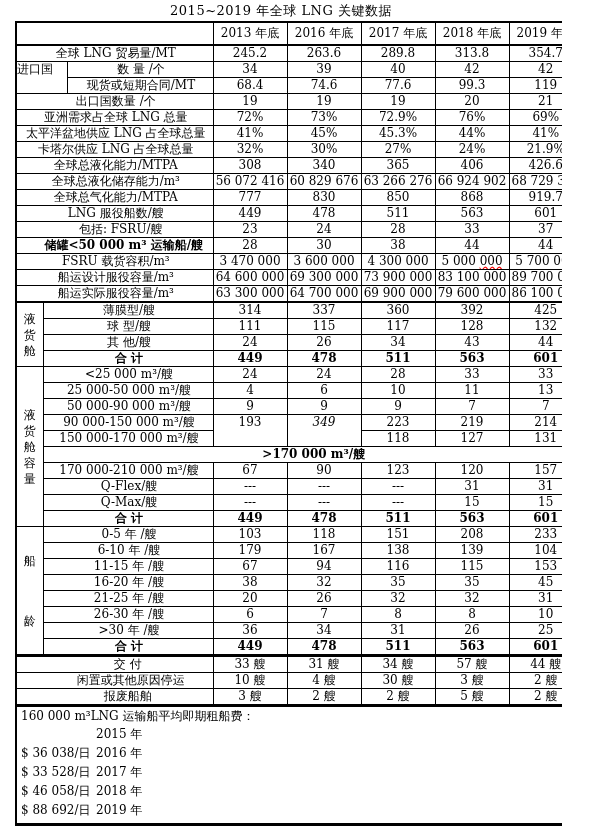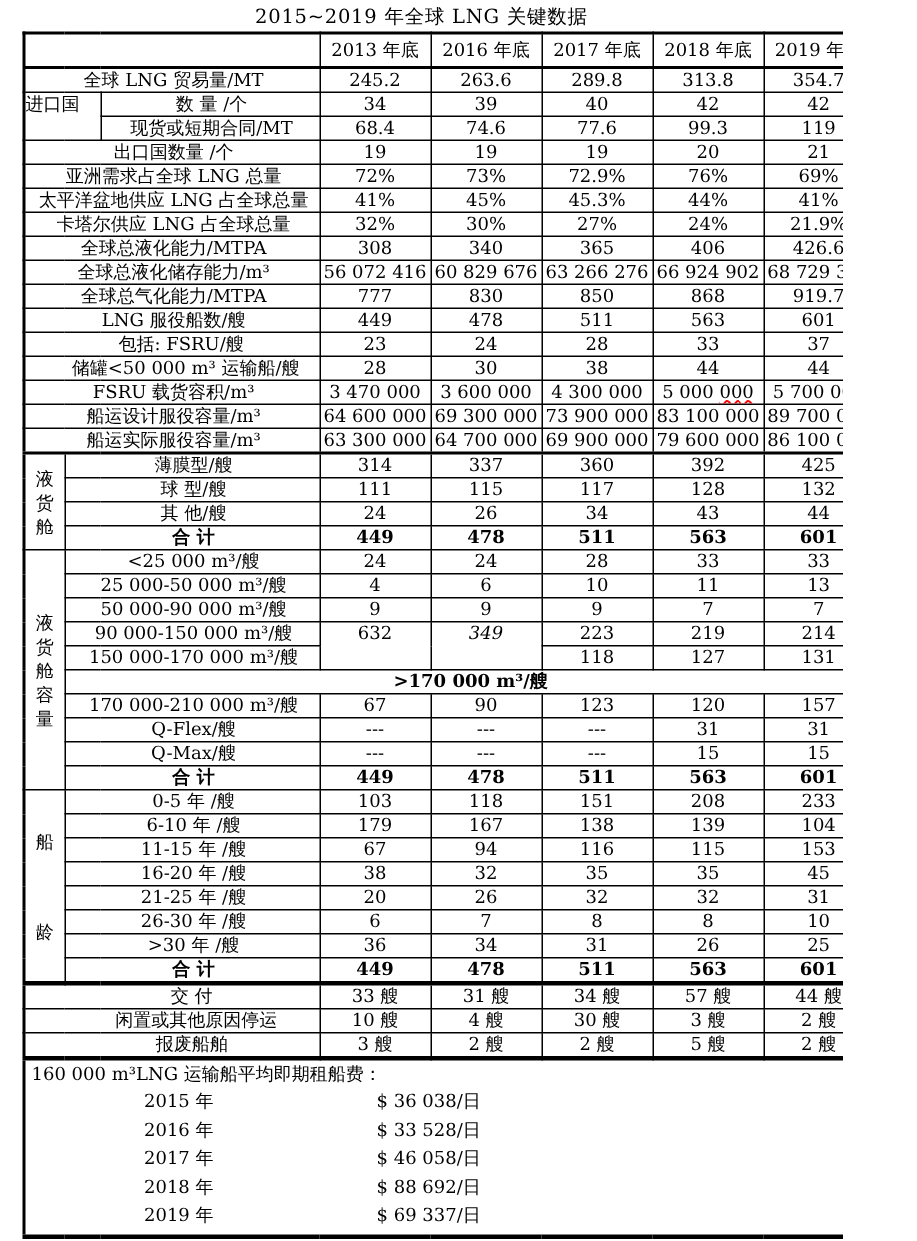--- a/index.html
+++ b/index.html
@@ -14,21 +14,21 @@
   td.lab{text-align:center;padding-left:4px;}
   td.grp{text-align:left;padding:0;}
   td.tb2{border-top:2px solid #000;}
   td.tb3{border-top:3px solid #000;}
   .bold{font-weight:bold;}
   .squig{text-decoration:underline;text-decoration-style:wavy;text-decoration-color:#ff0000;}
   .vert{display:flex;flex-direction:column;align-items:center;justify-content:center;line-height:16px;font-size:12px;}
   .vert.spread{justify-content:space-around;}
   td.foot{padding:1px 0 3px 4px;vertical-align:top;white-space:nowrap;}
   .f-head{font-size:12px;height:17px;line-height:17px;}
-  .f-line{display:flex;height:19px;line-height:19px;font-size:12px;}
+  .f-line{display:flex;height:19px;line-height:19px;font-size:12px;flex-direction:column;}
   .f-year{margin-left:75px;width:155px;}
   .cursor{position:absolute;left:592px;top:799px;width:4px;height:18px;background:#000;}
 </style>
 </head>
 <body>
 
 <div class="page">
   <div class="title">2015~2019 年全球 LNG 关键数据</div>
   <table class="lng">
       <colgroup>
@@ -143,21 +143,21 @@
         </tr>
         <tr>
           <td class="lab" colspan="3" style="padding-left: 14px;">包括: FSRU/艘</td>
           <td class="val">23</td>
           <td class="val">24</td>
           <td class="val">28</td>
           <td class="val">33</td>
           <td class="val">37</td>
         </tr>
         <tr>
-          <td class="lab" colspan="3" style="padding-left: 20px;">储罐&lt;50 000 m³ 运输船/艘</td>
+          <td class="lab" colspan="3" style="padding-left: 20px; font-weight: bold;">储罐&lt;50 000 m³ 运输船/艘</td>
           <td class="val">28</td>
           <td class="val">30</td>
           <td class="val">38</td>
           <td class="val">44</td>
           <td class="val">44</td>
         </tr>
         <tr>
           <td class="lab" colspan="3">FSRU 载货容积/m³</td>
           <td class="val">3 470 000</td>
           <td class="val">3 600 000</td>
@@ -248,21 +248,21 @@
         <tr>
           <td class="lab" colspan="2">50 000-90 000 m³/艘</td>
           <td class="val">9</td>
           <td class="val">9</td>
           <td class="val">9</td>
           <td class="val">7</td>
           <td class="val">7</td>
         </tr>
         <tr>
           <td class="lab" colspan="2">90 000-150 000 m³/艘</td>
-          <td class="val" rowspan="2" style="vertical-align: top;">632</td>
+          <td class="val" rowspan="2" style="vertical-align: top;">193</td>
           <td class="val" rowspan="2" style="vertical-align: top; font-style: italic;">349</td>
           <td class="val">223</td>
           <td class="val">219</td>
           <td class="val">214</td>
         </tr>
         <tr>
           <td class="lab" colspan="2">150 000-170 000 m³/艘</td>
           <td class="val">118</td>
           <td class="val">127</td>
           <td class="val">131</td>

